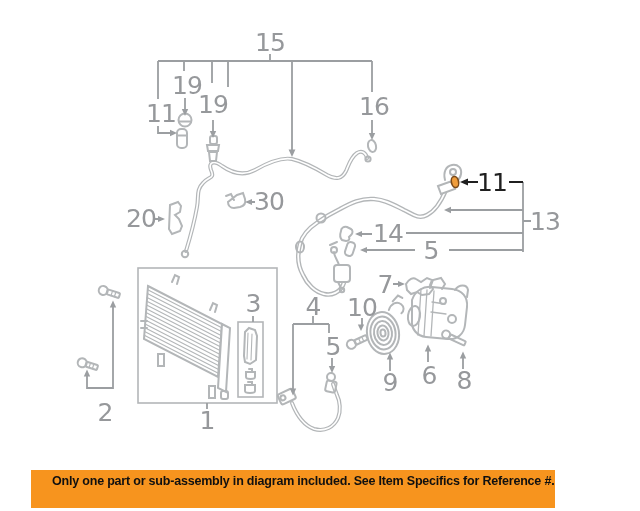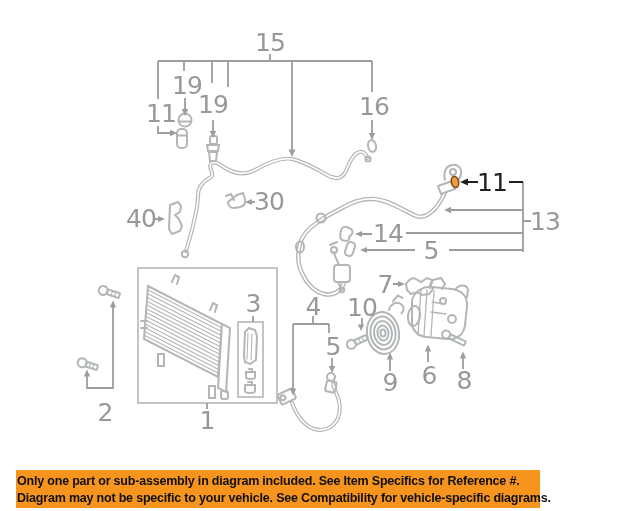--- a/index.html
+++ b/index.html
@@ -19,25 +19,25 @@
   }
   .stage{position:absolute;left:0;top:0;width:640px;height:460px;}
   svg{position:absolute;left:0;top:0;}
   .part-label{
     position:absolute;transform:translate(-50%,-50%);
     font-size:25px;color:var(--label);line-height:1;white-space:nowrap;
     letter-spacing:-1px;
   }
   .part-label.dark{color:var(--label-dark);}
   .banner{
-    position:absolute;left:16px;top:470px;width:524px;height:38px;
+    position:absolute;left:31px;top:470px;width:524px;height:38px;
     background:var(--banner-bg);color:var(--banner-text);
     font-family:"Liberation Sans","DejaVu Sans",sans-serif;
     font-weight:bold;font-size:12.5px;line-height:16.5px;
-    padding:3px 0 0 1px;box-sizing:border-box;white-space:nowrap;
+    padding:3px 0 0 21px;box-sizing:border-box;white-space:nowrap;
     letter-spacing:-0.2px;
   }
 </style>
 </head>
 <body>
 
 <div class="stage">
   <svg width="640" height="460" viewBox="0 0 640 460">
 
     <g stroke="var(--art)" fill="none" stroke-width="2" stroke-linecap="round" stroke-linejooin="round">
@@ -242,20 +242,19 @@
   <div class="part-label" style="left:362px;top:307px">10</div>
   <div class="part-label" style="left:545px;top:221px">13</div>
   <div class="part-label dark" style="left:492px;top:182px">11</div>
   <div class="part-label" style="left:431px;top:250px">5</div>
   <div class="part-label" style="left:388px;top:233px">14</div>
   <div class="part-label" style="left:270px;top:42px">15</div>
   <div class="part-label" style="left:374px;top:106px">16</div>
   <div class="part-label" style="left:161px;top:113px">11</div>
   <div class="part-label" style="left:187px;top:85px">19</div>
   <div class="part-label" style="left:213px;top:104px">19</div>
-  <div class="part-label" style="left:141px;top:218px">40</div>
+  <div class="part-label" style="left:141px;top:218px">20</div>
   <div class="part-label" style="left:269px;top:201px">30</div>
 </div>
 
 <div class="banner">
   <div>Only one part or sub-assembly in diagram included. See Item Specifics for Reference #.</div>
-  <div>Diagram may not be specific to your vehicle. See Compatibility for vehicle-specific diagrams.</div>
 </div>
 
 </body></html>

